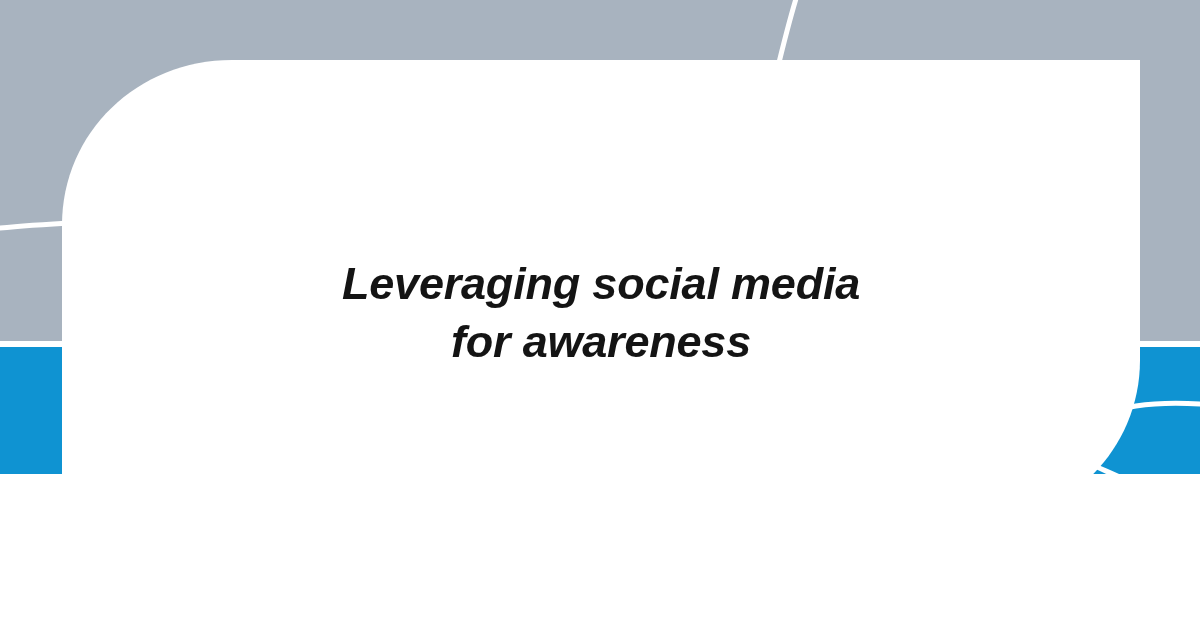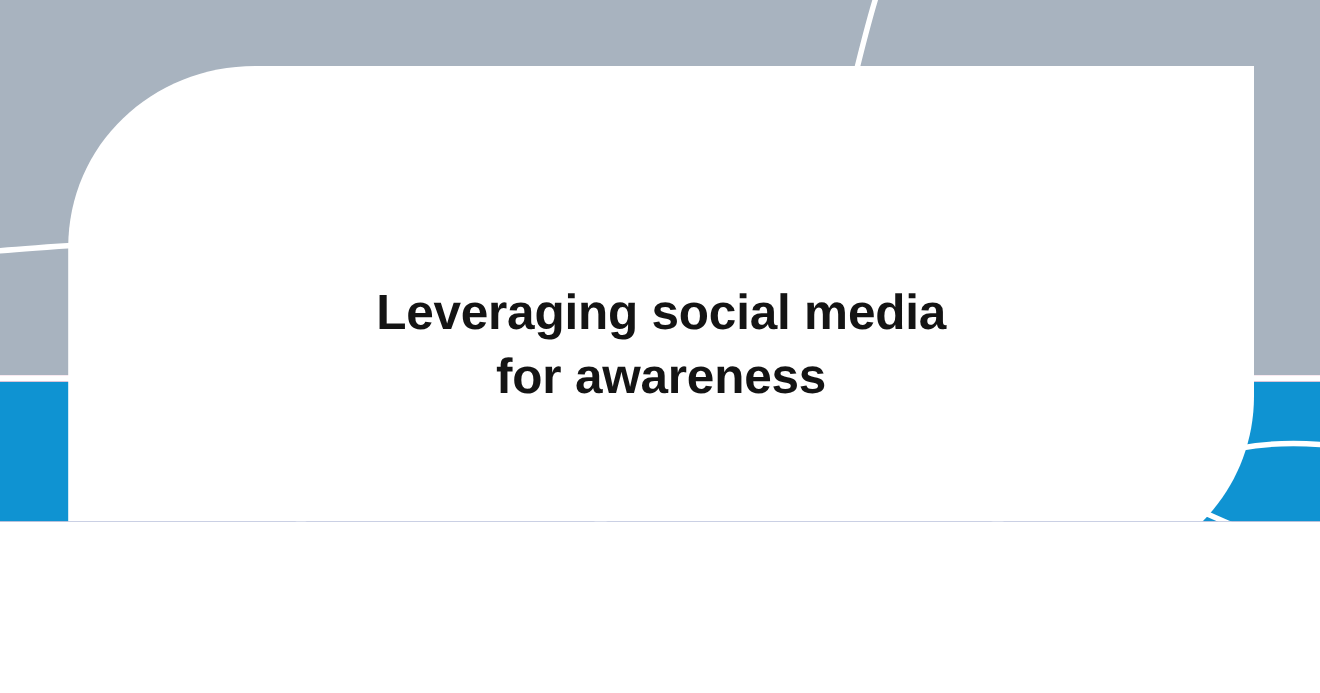--- a/index.html
+++ b/index.html
@@ -8,20 +8,21 @@
     padding: 0;
     background: #ffffff;
   }
   #stage {
     position: relative;
     width: 1200px;
     height: 474px;
     overflow: hidden;
     font-family: "Liberation Sans", sans-serif;
     background: #be185d;
+    font-style: italic;
   }
   #bg-svg {
     position: absolute;
     left: 0;
     top: 0;
     width: 1200px;
     height: 630px;
     display: block;
   }
   #title-layer {

